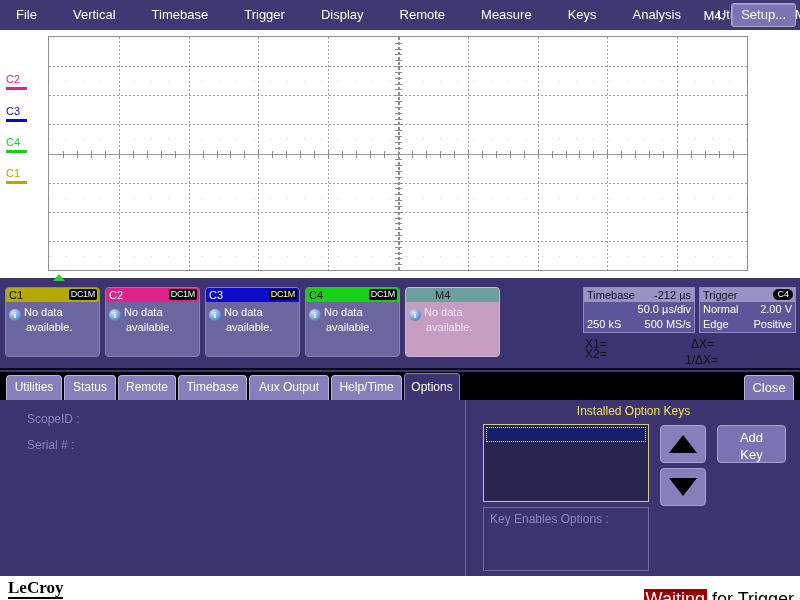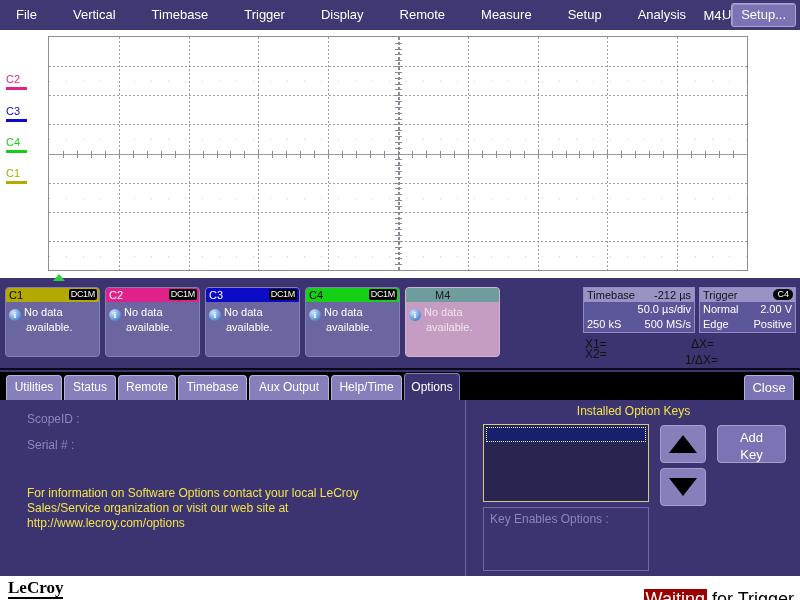--- a/index.html
+++ b/index.html
@@ -469,21 +469,21 @@
 <div id="app">
 
   <div id="menubar">
     <div class="menu-item">File</div>
     <div class="menu-item">Vertical</div>
     <div class="menu-item">Timebase</div>
     <div class="menu-item">Trigger</div>
     <div class="menu-item">Display</div>
     <div class="menu-item">Remote</div>
     <div class="menu-item">Measure</div>
-    <div class="menu-item">Setup</div>
+    <div class="menu-item">Keys</div>
     <div class="menu-item">Analysis</div>
     <div class="menu-item">Utilities</div>
     <div class="menu-item">Math</div>
 
     <div id="menu-right">
       <span id="m4-label">M4:</span>
       <div id="setup-button">Setup...</div>
     </div>
   </div>
 
@@ -726,21 +726,20 @@
       <div class="tab" style="left:331px;width:71px;">Help/Time</div>
       <div class="tab active" style="left:404px;width:56px;">Options</div>
       <div id="close-button">Close</div>
     </div>
 
     <div id="dialog-body">
 
       <div id="dialog-left">
         <span class="field-label" style="left:27px; top:12px;">ScopeID :</span>
         <span class="field-label" style="left:27px; top:38px;">Serial # :</span>
-        <div id="contact-text">For information on Software Options contact your local LeCroy Sales/Service organization or visit our web site at http://www.lecroy.com/options</div>
       </div>
 
       <div id="dialog-right">
         <div id="opt-keys-title">Installed Option Keys</div>
 
         <div id="opt-list">
           <div id="opt-list-selected"></div>
         </div>
 
         <div id="key-enables">

